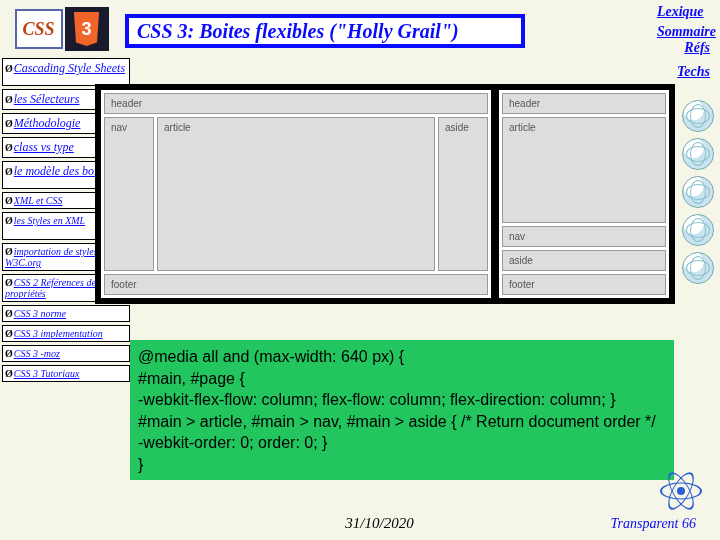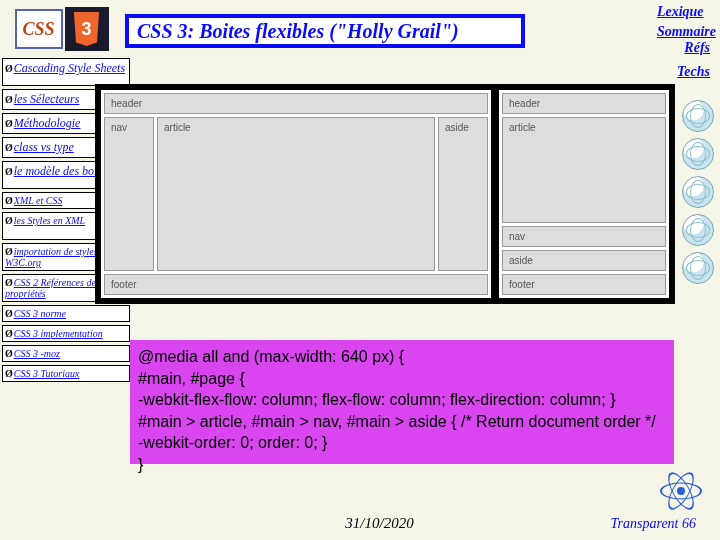--- a/index.html
+++ b/index.html
@@ -92,22 +92,22 @@
     border: 1px solid #7aa;
     position: relative;
   }
   .globe::before, .globe::after {
     content:''; position:absolute; border:1px solid #8cc0cc; border-radius:50%;
   }
   .globe::before { inset: 3px 7px; }
   .globe::after { inset: 7px 3px; }
   .code-box {
     position: absolute; left: 130px; top: 340px;
-    width: 544px; height: 124px;
-    background: #d946ef;
+    width: 544px; height: 140px;
+    background: #22c55e;
     font: 16px Arial, sans-serif;
     color: #000;
     padding: 6px 8px;
     line-height: 1.35;
   }
   .footer-date {
     position: absolute; bottom: 8px; left: 0; width: 100%;
     text-align: center;
     font: italic 15px Georgia; color: #000; padding-left: 39px;
   }

